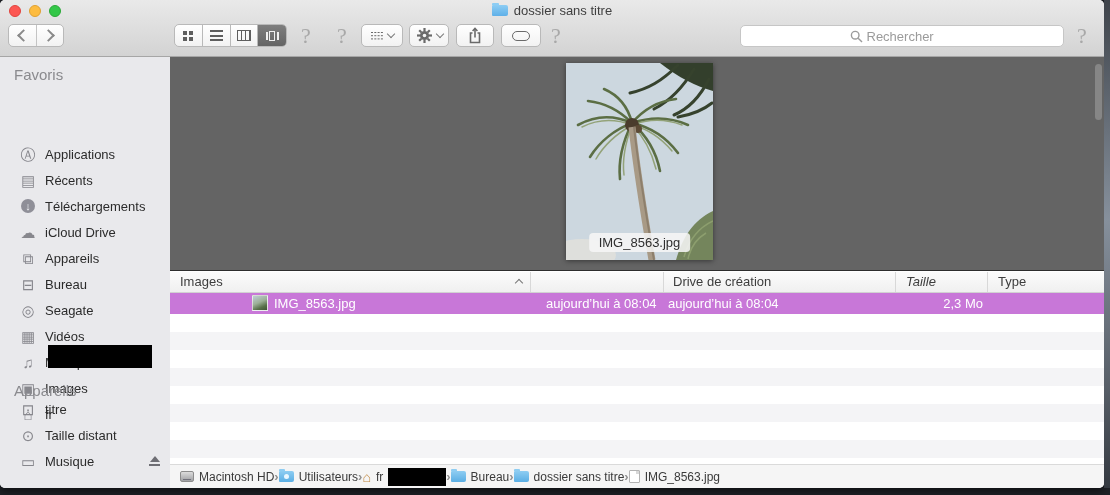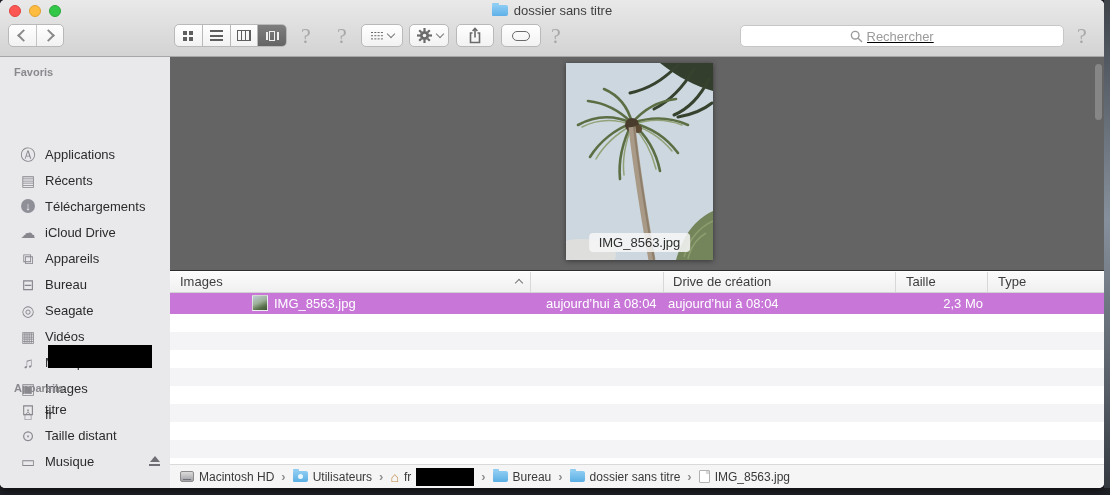--- a/index.html
+++ b/index.html
@@ -53,27 +53,27 @@
      box-shadow:3.3px 0 0 #6a6a6a,6.6px 0 0 #6a6a6a,9.9px 0 0 #6a6a6a,
                 0 3.2px 0 #6a6a6a,3.3px 3.2px 0 #6a6a6a,6.6px 3.2px 0 #6a6a6a,9.9px 3.2px 0 #6a6a6a,
                 0 6.4px 0 #6a6a6a,3.3px 6.4px 0 #6a6a6a,6.6px 6.4px 0 #6a6a6a,9.9px 6.4px 0 #6a6a6a;}
   .chev-dn{width:5px;height:5px;border-right:1.5px solid #7b7b7b;border-bottom:1.5px solid #7b7b7b;
            transform:rotate(45deg);margin-top:-3px;}
   .action{left:409px;width:40px;gap:4px;}
   .share{left:456px;width:38px;}
   .tagb{left:501px;width:40px;}
   .ic-tag{width:18px;height:10px;border:1.5px solid #6a6a6a;border-radius:5px;box-sizing:border-box;}
   .search{left:740px;top:25px;width:324px;height:22px;background:#fff;border:1px solid #c6c6c6;
-          border-radius:5px;position:absolute;display:flex;align-items:center;justify-content:center;gap:4px;box-sizing:border-box;text-decoration:underline;}
+          border-radius:5px;position:absolute;display:flex;align-items:center;justify-content:center;gap:4px;box-sizing:border-box;}
   .search input{border:none;outline:none;background:transparent;font-family:"Liberation Sans",sans-serif;
           font-size:13px;color:#333;width:88px;padding:0;}
   .search input::placeholder{color:#9b9b9b;}
   
   .sidebar{position:absolute;left:0;top:57px;width:170px;height:431px;background:#e9e9ec;}
-  .sb-head{position:absolute;left:14px;font-size:11px;font-weight:700;color:#8a8a8e;}
+  .sb-head{position:absolute;left:14px;font-size:15px;font-weight:400;color:#8a8a8e;}
   .sb-item{position:absolute;left:18px;width:148px;height:26px;display:flex;align-items:center;gap:7px;
            font-size:13px;color:#2b2b2b;}
   .sb-icon{width:20px;text-align:center;font-size:15px;color:#87878d;flex:none;line-height:1;}
   .dl-circle{width:14px;height:14px;border-radius:50%;background:#8f8f98;color:#eef0f3;font-size:11px;
              line-height:14px;text-align:center;margin:0 3px;flex:none;}
   .eject{margin-left:auto;margin-right:6px;display:flex;flex-direction:column;align-items:center;gap:2px;}
   .eject::before{content:"";width:0;height:0;border-left:5px solid transparent;border-right:5px solid transparent;
              border-bottom:6px solid #6e6e74;}
   .eject::after{content:"";width:11px;height:2px;background:#6e6e74;}
   .redact{position:absolute;background:#000;}
@@ -96,21 +96,21 @@
   .sel-row{position:absolute;left:170px;top:293px;width:934px;height:21px;background:#c877d8;
         color:#fff;font-size:13px;}
   .cell{position:absolute;top:0;line-height:21px;white-space:nowrap;}
   .thumb{position:absolute;left:82px;top:2px;width:16px;height:16px;box-sizing:border-box;
         border:1px solid rgba(255,255,255,.75);
         background:linear-gradient(155deg,#bfcdd8 0%,#9cb097 45%,#58704a 75%,#3f5436 100%);}
   .stripes{position:absolute;left:170px;top:314px;width:934px;height:150px;
         background:repeating-linear-gradient(to bottom,#ffffff 0 18px,#f4f4f6 18px 36px);}
   
   .pathbar{position:absolute;left:170px;top:464px;width:934px;height:24px;background:#f5f5f5;
-        border-top:1px solid #dadada;display:flex;align-items:center;gap:7px;padding-left:10px;
+        border-top:1px solid #dadada;display:flex;align-items:center;gap:0;padding-left:10px;
         font-size:12px;color:#3a3a3a;box-sizing:border-box;}
   .crumb{display:flex;align-items:center;gap:5px;white-space:nowrap;}
   .csep{color:#8f8f8f;font-size:13px;font-weight:bold;}
   .ic-drive{width:14px;height:11px;background:linear-gradient(#dcdcdc,#9fa0a3);border:1px solid #8c8c8c;
         border-radius:2px;box-sizing:border-box;position:relative;}
   .ic-drive::after{content:"";position:absolute;left:2px;bottom:1px;width:8px;height:1.5px;background:#70707a;}
   .ic-fold{width:15px;height:11px;background:linear-gradient(#8ecdf2,#5aaee4);border-radius:1px 2px 2px 1px;
         position:relative;flex:none;}
   .ic-fold::before{content:"";position:absolute;top:-2px;left:0;width:6px;height:2px;background:#8ecdf2;
         border-radius:1px 1px 0 0;}
@@ -329,21 +329,21 @@
     <div class="cf-scroll"></div>
   </section>
 
   <section class="list-header">
     <span class="hcell" style="left:10px;">Images</span>
     <span class="sortchev"></span>
     <span class="hdiv" style="left:360px;"></span>
     <span class="hdiv" style="left:493px;"></span>
     <span class="hcell" style="left:503px;">Drive de création</span>
     <span class="hdiv" style="left:725px;"></span>
-    <span class="hcell" style="left:736px;">Taille</span>
+    <span class="hcell" style="left:736px;font-style:italic;">Taille</span>
     <span class="hdiv" style="left:817px;"></span>
     <span class="hcell" style="left:828px;">Type</span>
   </section>
 
   <section class="sel-row">
     <span class="thumb"></span>
     <span class="cell" style="left:104px;">IMG_8563.jpg</span>
     <span class="cell" style="left:376px;">aujourd’hui à 08:04</span>
     <span class="cell" style="left:498px;">aujourd’hui à 08:04</span>
     <span class="cell" style="left:736px;width:77px;text-align:right;">2,3 Mo</span>

